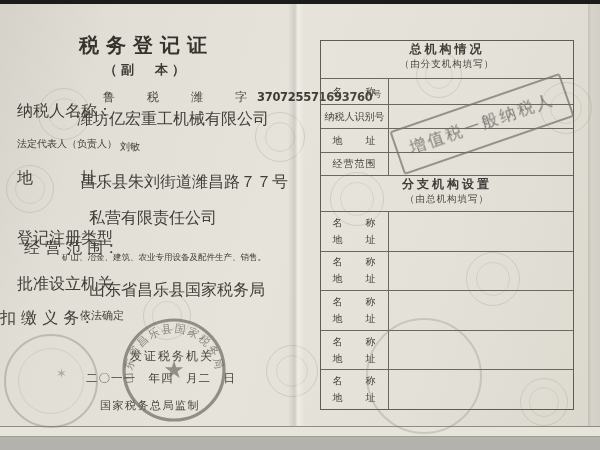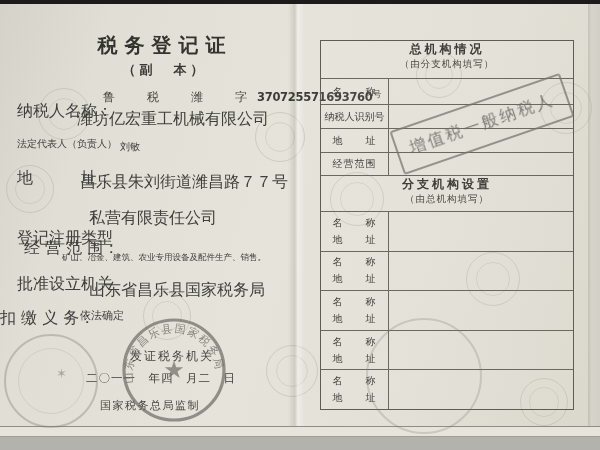--- a/index.html
+++ b/index.html
@@ -15,21 +15,21 @@
          background:#e7e5db;border-bottom:1px solid #a09e95;}
   .fold{position:absolute;left:288px;top:4px;width:16px;height:422px;
         background:linear-gradient(90deg,rgba(0,0,0,0) 0%,rgba(92,90,82,.16) 42%,rgba(255,255,255,.4) 62%,rgba(0,0,0,0) 100%);}
   .right-edge{position:absolute;left:588px;top:4px;width:12px;height:422px;
         background:linear-gradient(90deg,rgba(120,118,110,.25) 0%,rgba(214,212,202,.9) 30%,#d2d0c6 100%);}
   
   .wm{position:absolute;border:1.5px solid rgba(168,164,148,.38);border-radius:50%;}
   .wm::after{content:"";position:absolute;left:18%;top:18%;right:18%;bottom:18%;
              border:1px solid rgba(168,164,148,.3);border-radius:50%;}
   
-  .left-page{position:absolute;left:0;top:4px;width:293px;height:422px;color:#3f3e3a;padding-left:37px;}
+  .left-page{position:absolute;left:0;top:4px;width:293px;height:422px;color:#3f3e3a;}
   .cert-title{position:absolute;left:0;top:28px;width:100%;text-align:center;
               font-size:20px;font-weight:bold;letter-spacing:7px;color:#34332e;}
   .cert-subtitle{position:absolute;left:0;top:57px;width:100%;text-align:center;
               font-size:13px;font-weight:bold;letter-spacing:4px;color:#3a3934;}
   .serial{position:absolute;left:103px;top:82px;white-space:nowrap;}
   .serial .pfx{font-size:12px;letter-spacing:10px;color:#45443e;}
   .serial .num{font-size:11.5px;letter-spacing:-0.3px;color:#3c3b36;font-weight:600;}
   .serial .sfx{font-size:9px;color:#45443e;vertical-align:4px;}
   .fld{position:absolute;white-space:nowrap;}
   .f0l{left:17px;top:97px;}  .f0v{left:77px;top:105px;}

